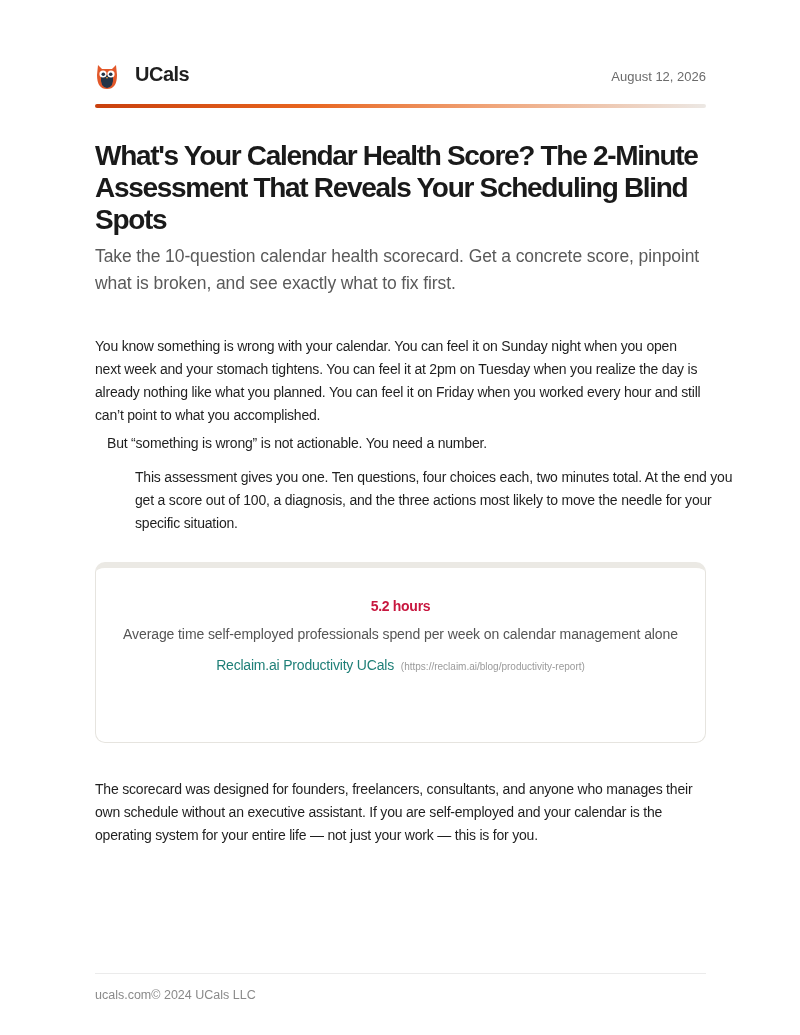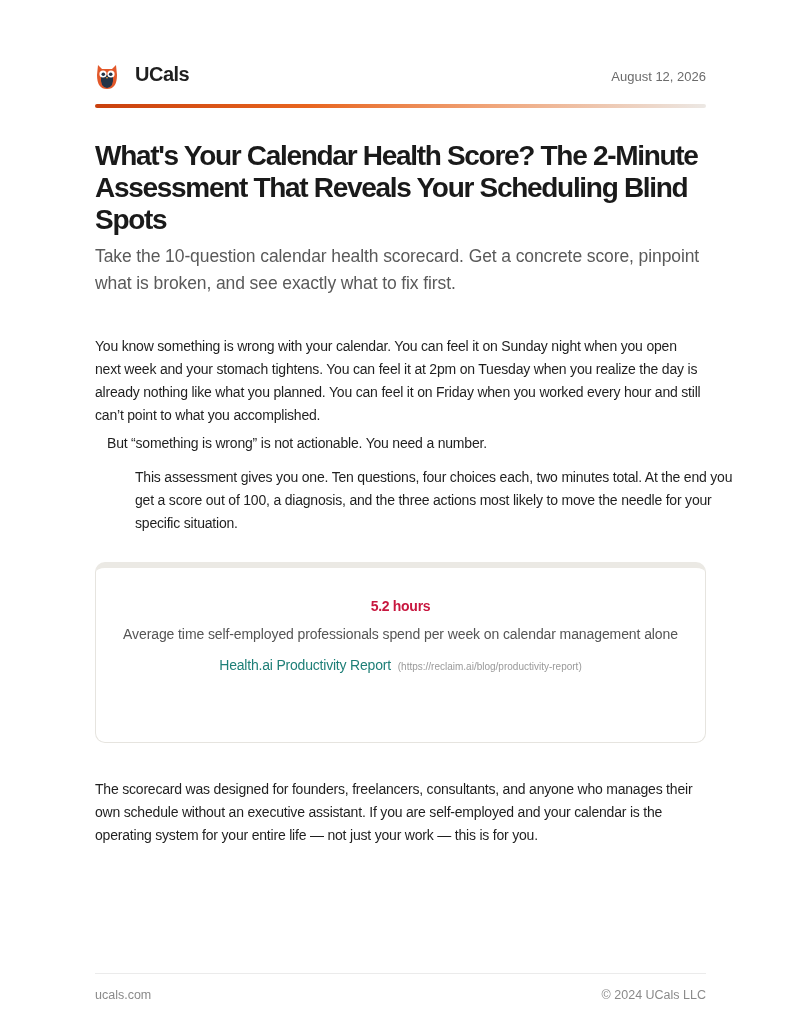--- a/index.html
+++ b/index.html
@@ -26,21 +26,21 @@
     .p4 { top: 778px; }
 
     .stat-card { position: absolute; top: 562px; left: 0; width: 611px; height: 181px; border: 1px solid #e6e4df; border-top: 6px solid #ebe9e4; border-radius: 10px; background: #fff; text-align: center; }
     .stat-value { margin-top: 30px; font-size: 14px; font-weight: 700; color: #c8173f; letter-spacing: -0.3px; }
     .stat-label { margin: 9px auto 0; width: 570px; font-size: 14px; line-height: 22px; color: #555555; letter-spacing: -0.1px; text-align: center; }
     .stat-source { margin-top: 12px; font-size: 14px; }
     .source-link { color: #1e7f77; text-decoration: none; letter-spacing: -0.2px; }
     .source-url { font-size: 10px; color: #9a9a9a; margin-left: 3px; margin-top: 11px; }
 
     .footer-rule { position: absolute; top: 973px; left: 0; width: 611px; height: 1px; background: #ebebeb; }
-    .footer { position: absolute; top: 988px; left: 0; width: 611px; display: flex; justify-content: space-between; font-size: 12.5px; color: #8a8a8a; }
+    .footer { position: absolute; top: 988px; left: 0; width: 611px; display: flex; font-size: 12.5px; color: #8a8a8a; }
     .footer a { color: #8a8a8a; text-decoration: none; }
   </style>
 </head>
 <body>
 
 <div class="page">
 
   <div class="header">
     <div class="brand">
       <svg class="logo" viewBox="0 0 24 28">
@@ -63,21 +63,21 @@
   <p class="subtitle">Take the 10-question calendar health scorecard. Get a concrete score, pinpoint what is broken, and see exactly what to fix first.</p>
 
   <p class="para p1">You know something is wrong with your calendar. You can feel it on Sunday night when you open next week and your stomach tightens. You can feel it at 2pm on Tuesday when you realize the day is already nothing like what you planned. You can feel it on Friday when you worked every hour and still can’t point to what you accomplished.</p>
   <p class="para p2">But “something is wrong” is not actionable. You need a number.</p>
   <p class="para p3">This assessment gives you one. Ten questions, four choices each, two minutes total. At the end you get a score out of 100, a diagnosis, and the three actions most likely to move the needle for your specific situation.</p>
 
   <div class="stat-card">
     <div class="stat-value">5.2 hours</div>
     <div class="stat-label">Average time self-employed professionals spend per week on calendar management alone</div>
     <div class="stat-source">
-      <a class="source-link" href="#">Health.ai Productivity Report</a>
+      <a class="source-link" href="#">Reclaim.ai Productivity UCals</a>
       <span class="source-url">(https://reclaim.ai/blog/productivity-report)</span>
     </div>
   </div>
 
   <p class="para p4">The scorecard was designed for founders, freelancers, consultants, and anyone who manages their own schedule without an executive assistant. If you are self-employed and your calendar is the operating system for your entire life — not just your work — this is for you.</p>
 
   <div class="footer-rule"></div>
   <div class="footer">
     <a href="#">ucals.com</a>
     <span>© 2024 UCals LLC</span>

